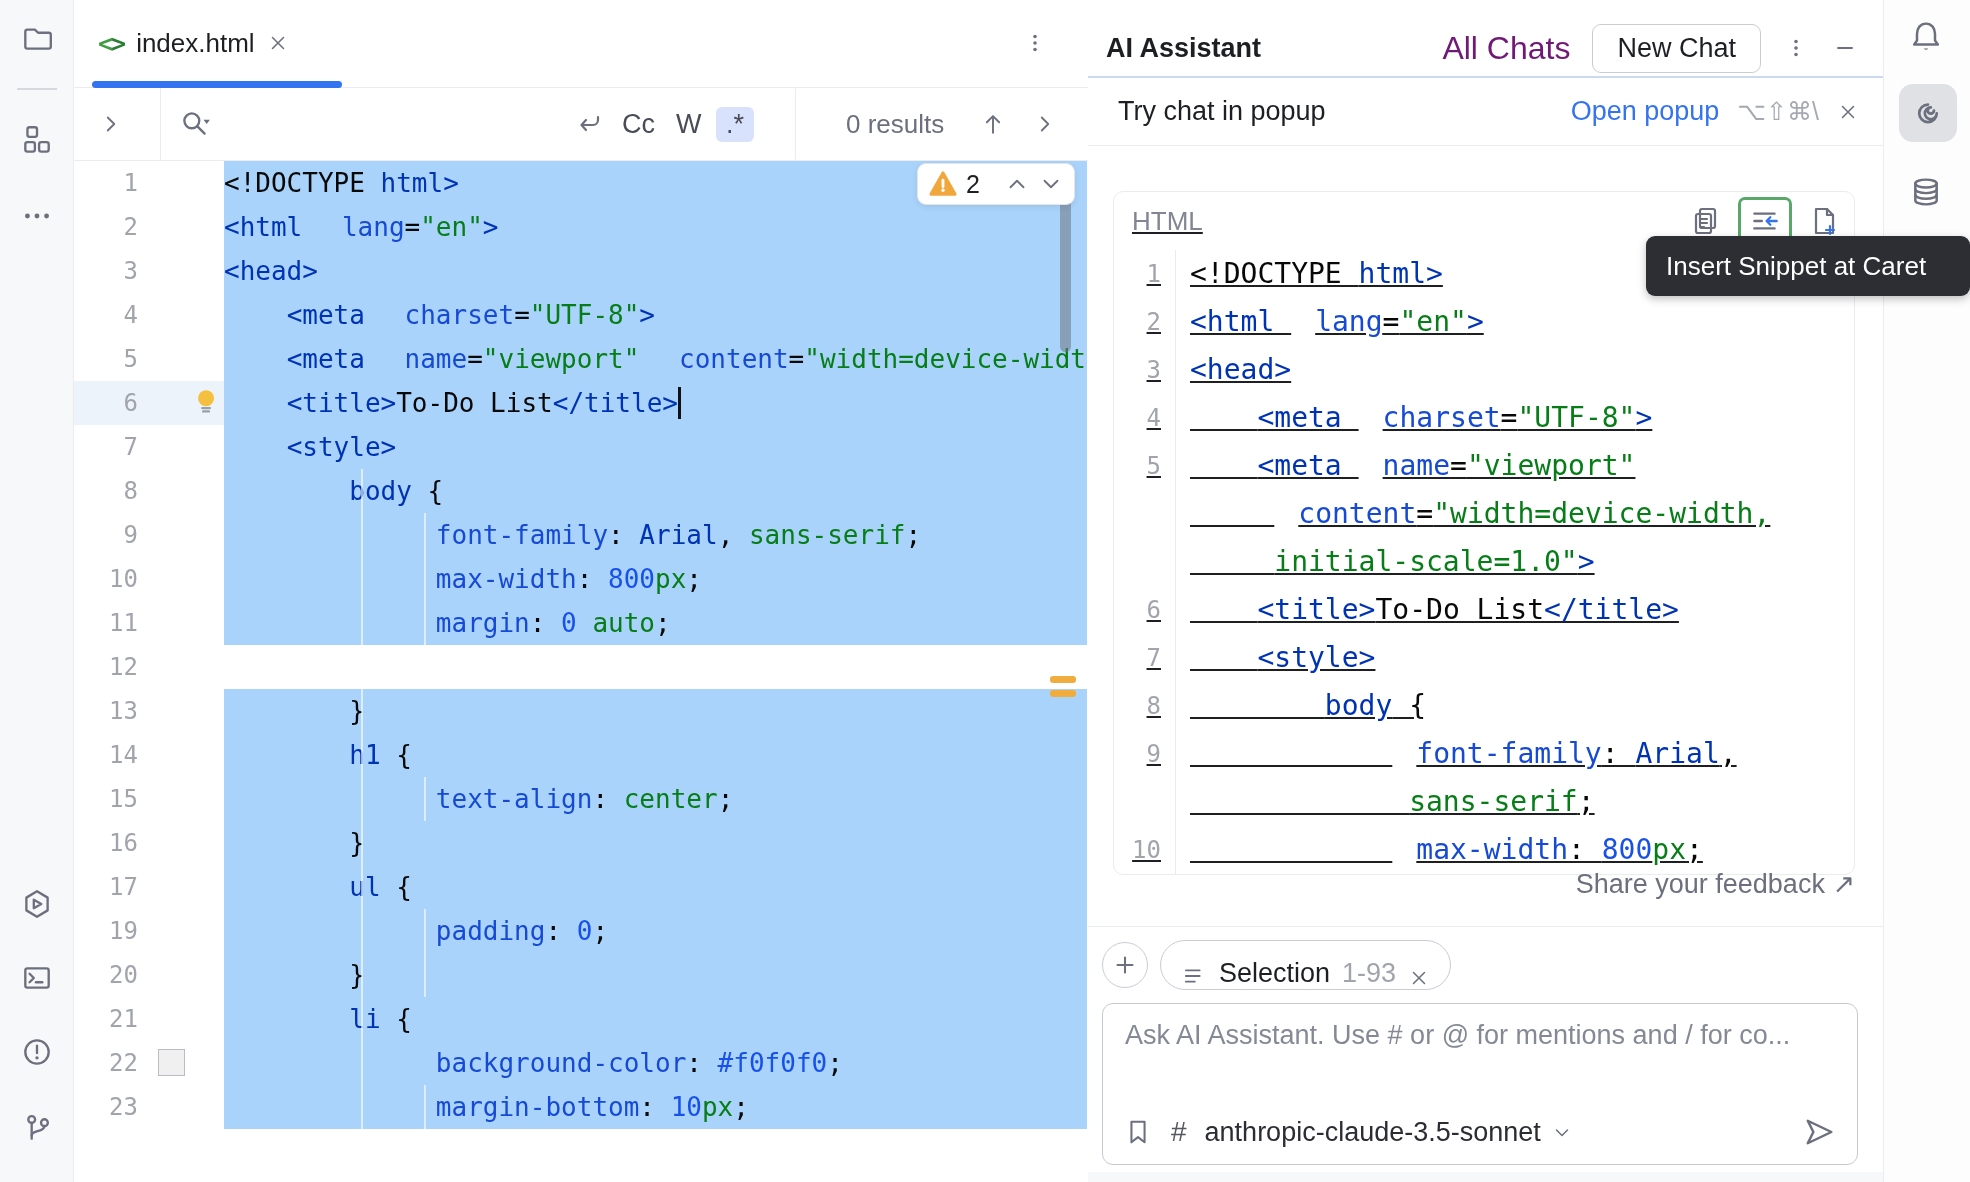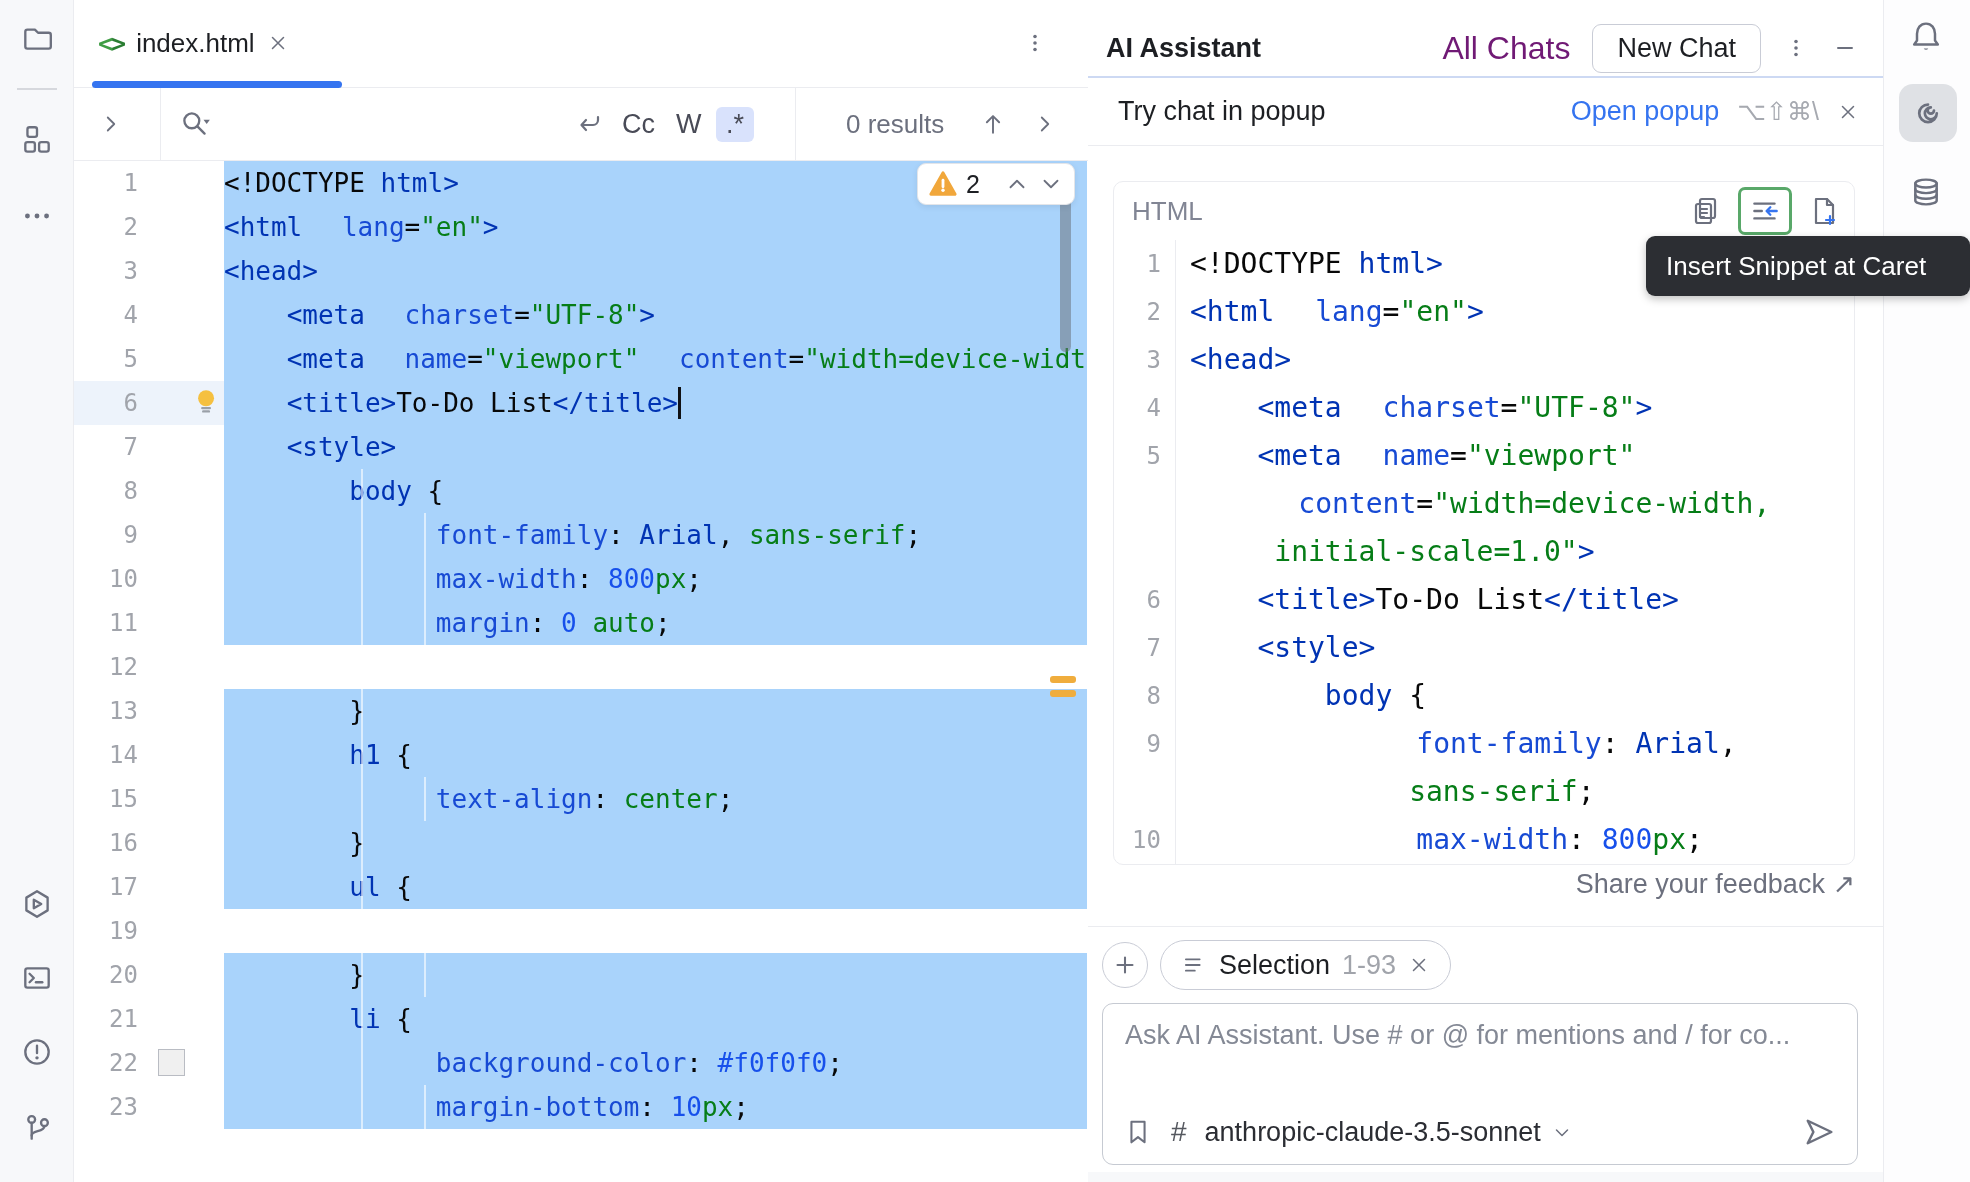--- a/index.html
+++ b/index.html
@@ -62,36 +62,36 @@
   #all-chats { font-size:32px; color:#701a75; cursor:pointer; }
   #new-chat { font-size:27px; color:#1d1f23; border:1px solid #c9ccd6; border-radius:9px; padding:8px 24px; background:#fff; cursor:pointer; }
   #panel-hairline { position:absolute; left:0; top:76px; width:100%; height:2px; background:#cdd9f3; }
   #banner { position:absolute; left:0; top:78px; width:100%; height:68px; border-bottom:1px solid #ebecf0;
             display:flex; align-items:center; padding:0 24px 0 30px; gap:18px; }
   #banner-text { font-size:27px; color:#1d1f23; flex:1; }
   #banner-action { font-size:27px; color:#3574f0; cursor:pointer; }
   #banner-shortcut { font-size:25px; color:#a6a9b0; }
 
   
-  #snippet-card { position:absolute; left:25px; top:181px; width:742px; border:1px solid #ebecf0; border-radius:10px; background:#fff; overflow:hidden; }
+  #snippet-card { position:absolute; left:25px; top:191px; width:742px; border:1px solid #ebecf0; border-radius:10px; background:#fff; overflow:hidden;text-decoration:underline; }
   #snippet-head { height:58px; display:flex; align-items:center; padding:0 14px 0 18px; gap:16px; }
   #snippet-lang { font-size:26px; color:#818594; flex:1; }
   #insert-box { border:3px solid #59a869; border-radius:7px; padding:4px 7px; background:#fff; }
   .sn-row { height:48px; display:flex; }
   .sn-gutter { width:62px; flex:none; text-align:right; padding-right:14px; border-right:1px solid #ebecf0;
                font-family:"DejaVu Sans Mono",monospace; font-size:24px; color:#a1a4ab; line-height:48px; }
   .sn-code { flex:1; white-space:pre; padding-left:14px; font-family:"DejaVu Sans Mono",monospace; font-size:28px; line-height:48px; color:#080808; overflow:hidden; }
 
   #feedback { position:absolute; right:28px; top:868px; font-size:27px; color:#6c707e; cursor:pointer; }
   #panel-divider { position:absolute; left:0; top:926px; width:100%; height:1px; background:#ebecf0; }
 
   #chip-row { position:absolute; left:14px; top:940px; display:flex; align-items:center; gap:12px; }
   #add-context { width:46px; height:46px; border:1.5px solid #c9ccd6; border-radius:50%; background:#fff; cursor:pointer;
                  display:flex; align-items:center; justify-content:center; }
-  #selection-chip { height:50px; border:1.5px solid #c9ccd6; border-radius:25px; background:#fff; display:flex; align-items:center; gap:12px; padding:0 20px; }
+  #selection-chip { height:50px; border:1.5px solid #c9ccd6; border-radius:25px; background:#fff; display:flex; align-items:flex-end; gap:12px; padding:0 20px; }
   #selection-chip .lbl { font-size:27px; color:#1d1f23; }
   #selection-chip .rng { font-size:27px; color:#a1a4ab; }
 
   #prompt-box { position:absolute; left:14px; top:1003px; width:756px; height:162px; border:1.5px solid #c6cad2; border-radius:11px; background:#fff; }
   #prompt-input { position:absolute; left:22px; top:16px; right:22px; font-size:27px; color:#848995; white-space:nowrap; overflow:hidden; }
   #prompt-bottom { position:absolute; left:20px; right:20px; bottom:10px; height:44px; display:flex; align-items:center; gap:18px; }
   #hash-glyph { font-size:28px; color:#55585f; }
   #model-selector { display:flex; align-items:center; gap:10px; cursor:pointer; }
   #model-name { font-size:27px; color:#2b2d33; }
   #prompt-spacer { flex:1; }
@@ -333,20 +333,21 @@
       <div class="ed-row sel">
         <div class="ed-gutter">
           <span class="ed-num">17</span>
         </div>
         <div class="ed-code"><span class="tok-k">        </span><span class="tok-t">ul</span><span class="tok-k"> {</span></div>
       </div>
       <div class="ed-row sel">
         <div class="ed-gutter">
           <span class="ed-num">19</span>
         </div>
+        <div class="ed-code"><span class="tok-k">            </span><span class="tok-a">padding</span><span class="tok-k">: </span><span class="tok-n">0</span><span class="tok-k">;</span></div>
       </div>
       <div class="ed-row sel">
         <div class="ed-gutter">
           <span class="ed-num">20</span>
         </div>
         <div class="ed-code"><span class="tok-k">        }</span></div>
       </div>
       <div class="ed-row sel">
         <div class="ed-gutter">
           <span class="ed-num">21</span>

